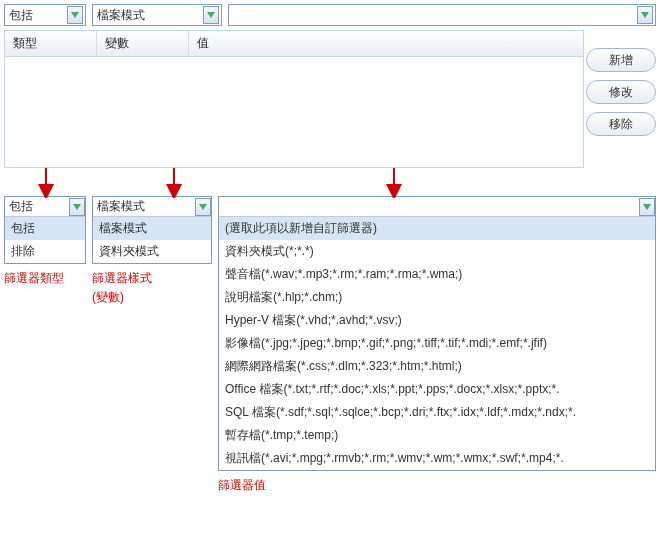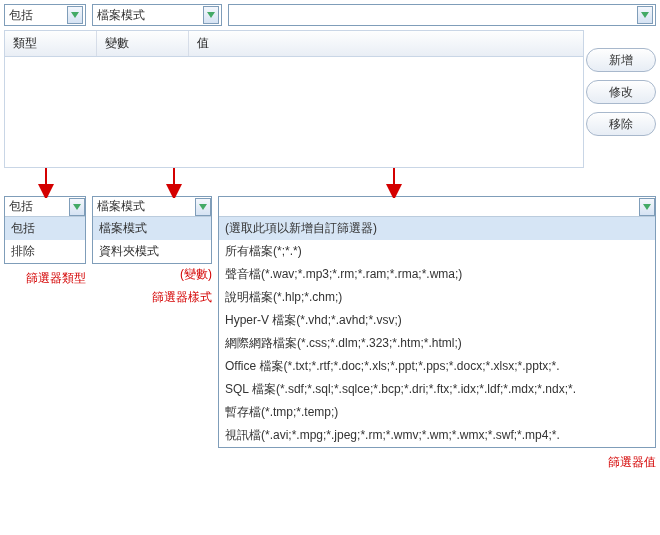--- a/index.html
+++ b/index.html
@@ -123,21 +123,21 @@
   }
   .dropdown-open .item.highlight {
     background: #d6e5f5;
   }
   .col1 { width: 82px; }
   .col2 { width: 120px; }
   .col3 { flex: 1; min-width: 0; }
   .label-red {
     color: #d40000;
     font-size: 12px;
-    text-align: right;
+    text-align: left;
     margin-top: 6px;
   }
   .label-red.sub {
     margin-top: 2px;
   }
   .col-wrap {
     display: flex;
     flex-direction: column;
   }
   svg.arrow-line { position:absolute; top:0; left:0; }
@@ -229,43 +229,44 @@
           <svg viewBox="0 0 8 6">
               <path d="M0 0 L8 0 L4 6 Z" fill="#4a6"></path>
             </svg>
         </div>
       </div>
       <div class="list">
         <div class="item highlight">檔案模式</div>
         <div class="item">資料夾模式</div>
       </div>
     </div>
+    <div class="label-red">篩選器樣式</div>
     <div class="label-red sub">(變數)</div>
-    <div class="label-red">篩選器樣式</div>
   </div>
 
   <div class="col-wrap col3">
     <div class="dropdown-open">
       <div class="head">
         <span class="txt"></span>
         <div class="combo-btn">
           <svg viewBox="0 0 8 6">
               <path d="M0 0 L8 0 L4 6 Z" fill="#4a6"></path>
             </svg>
         </div>
       </div>
       <div class="list" id="value-list">
           <div class="item highlight">(選取此項以新增自訂篩選器)</div>
-          <div class="item">所有檔案(*;*.*)</div>
+          <div class="item">資料夾模式(*;*.*)</div>
           <div class="item">聲音檔(*.wav;*.mp3;*.rm;*.ram;*.rma;*.wma;)</div>
           <div class="item">說明檔案(*.hlp;*.chm;)</div>
           <div class="item">Hyper-V 檔案(*.vhd;*.avhd;*.vsv;)</div>
+          <div class="item">影像檔(*.jpg;*.jpeg;*.bmp;*.gif;*.png;*.tiff;*.tif;*.mdi;*.emf;*.jfif)</div>
           <div class="item">網際網路檔案(*.css;*.dlm;*.323;*.htm;*.html;)</div>
           <div class="item">Office 檔案(*.txt;*.rtf;*.doc;*.xls;*.ppt;*.pps;*.docx;*.xlsx;*.pptx;*.</div>
           <div class="item">SQL 檔案(*.sdf;*.sql;*.sqlce;*.bcp;*.dri;*.ftx;*.idx;*.ldf;*.mdx;*.ndx;*.</div>
           <div class="item">暫存檔(*.tmp;*.temp;)</div>
-          <div class="item">視訊檔(*.avi;*.mpg;*.jpeg;*.rm;*.wmv;*.wm;*.wmx;*.swf;*.mp4;*.</div>
+          <div class="item">視訊檔(*.avi;*.mpg;*.rmvb;*.rm;*.wmv;*.wm;*.wmx;*.swf;*.mp4;*.</div>
         </div>
     </div>
     <div class="label-red">篩選器值</div>
   </div>
 
 </div>
 
 </body></html>

